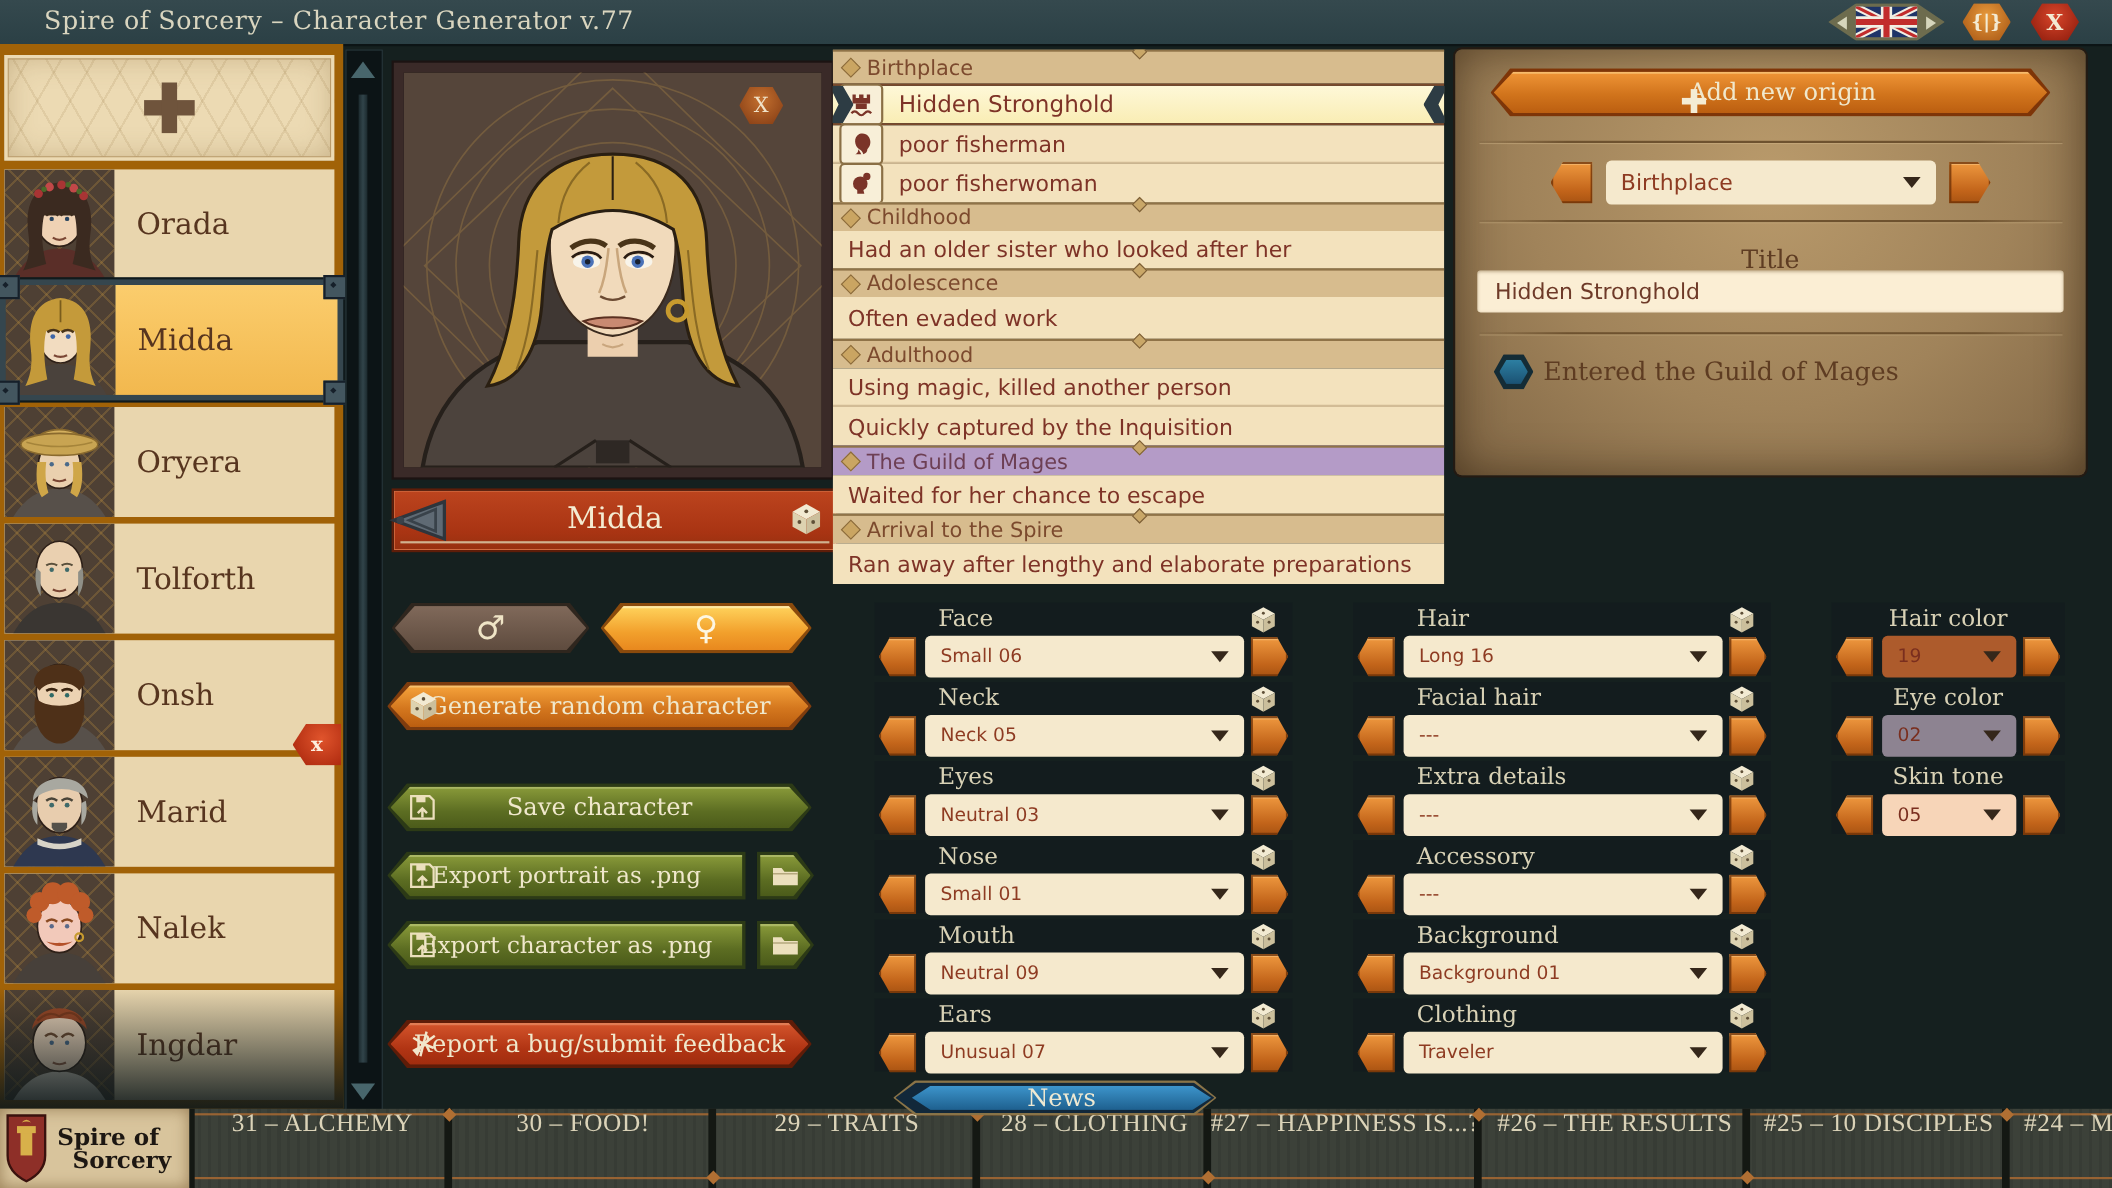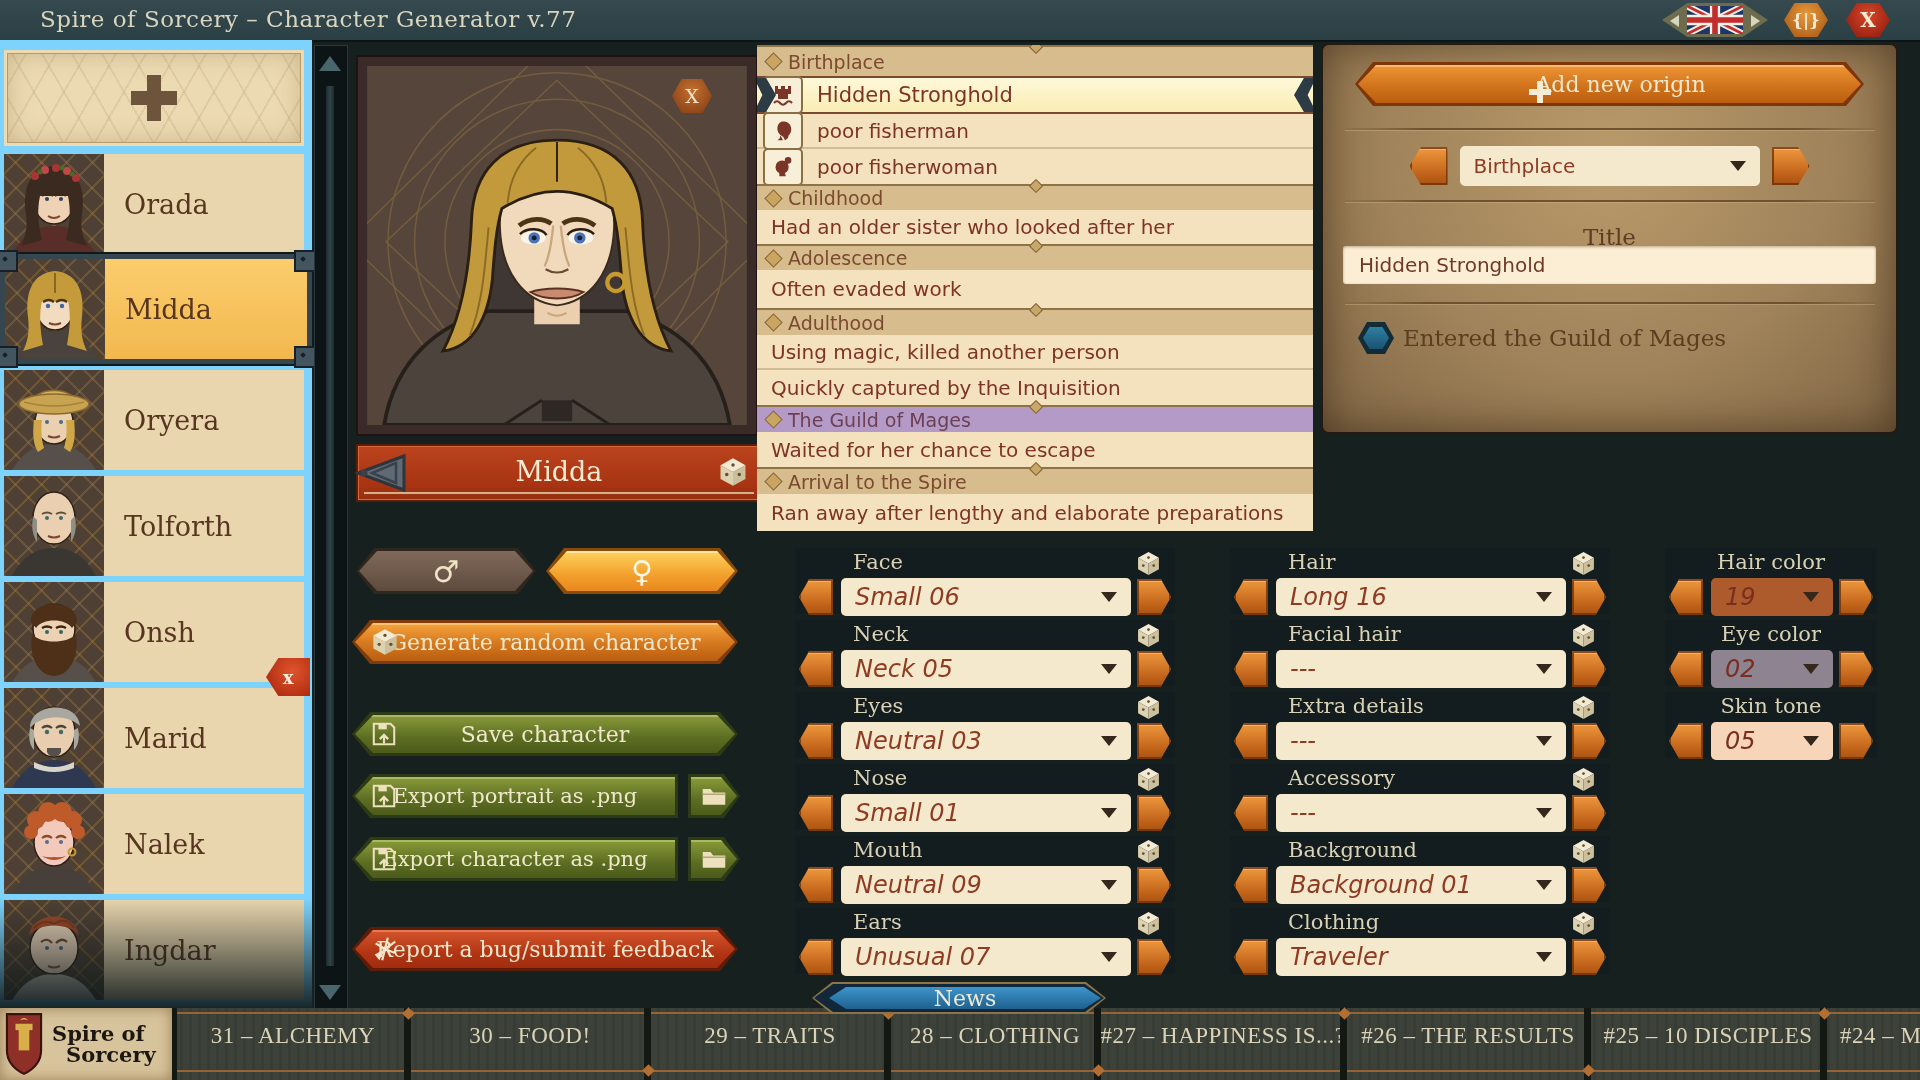--- a/index.html
+++ b/index.html
@@ -17,21 +17,21 @@
   #flagbox .flag{position:absolute;left:25px;top:3px;width:56px;height:28px;}
   .chev{position:absolute;top:12px;width:0;height:0;border-top:6px solid transparent;border-bottom:6px solid transparent;}
   .chev.l{left:8px;border-right:9px solid #d6d6bc;}
   .chev.r{right:8px;border-left:9px solid #d6d6bc;}
   .hexbtn{position:absolute;top:3px;width:44px;height:34px;display:flex;align-items:center;justify-content:center;
     color:#f3ead2;font-weight:bold;}
   #btn-braces{right:92px;background:radial-gradient(circle at 50% 35%,#e89a3c,#b4641c 75%);font-size:17px;}
   #btn-close{right:30px;background:radial-gradient(circle at 50% 35%,#d8452a,#9c2412 75%);font-size:20px;}
 
   
-  #sidebar{position:absolute;left:0;top:40px;width:312px;height:968px;background:#7dd3fc;}
+  #sidebar{position:absolute;left:0;top:40px;width:312px;height:968px;background:#a16207;}
   .char-card{position:absolute;left:4px;width:300px;height:100px;background:#e9d6ae;display:flex;overflow:hidden;}
   .char-port{width:100px;height:100px;flex:0 0 100px;background:#4e4034;
     background-image:repeating-linear-gradient(45deg,rgba(178,136,62,.30) 0 2px,transparent 2px 18px),
                      repeating-linear-gradient(-45deg,rgba(178,136,62,.30) 0 2px,transparent 2px 18px);}
   .char-name{flex:1;display:flex;align-items:center;padding-left:20px;font-size:27px;color:#57351f;}
   #add-card{position:absolute;left:4px;top:10px;width:300px;height:96px;background:#ecdab3;
     box-shadow:inset 0 0 0 3px #ecdab3, inset 0 0 0 4px #b99b6b, inset 0 0 28px rgba(120,90,40,.35);
     background-image:repeating-linear-gradient(60deg,rgba(150,118,66,.14) 0 2px,transparent 2px 26px),
                      repeating-linear-gradient(-60deg,rgba(150,118,66,.14) 0 2px,transparent 2px 26px);
     display:flex;align-items:center;justify-content:center;}
@@ -159,36 +159,36 @@
 
   
   .app-panel{position:absolute;height:66px;background:#131c1e;}
   .app-label{position:absolute;left:58px;top:2px;font-size:21px;color:#d9d2b6;}
   .app-panel.center .app-label{left:0;right:0;text-align:center;}
   .app-dice{position:absolute;right:14px;top:3px;}
   .ctl{position:absolute;left:0;right:0;top:30px;height:38px;display:flex;align-items:center;}
   .ctl .hex-arrow{flex:0 0 34px;width:34px;height:36px;margin-left:4px;}
   .ctl .hex-arrow.right{margin-left:6px;margin-right:4px;}
   .ctl .dd{flex:1;margin-left:8px;height:38px;}
-  .ctl .dd .dd-val{font-size:24px;font-style:italic;}
+  .ctl .dd .dd-val{font-size:17px;}
   .swatch .dd-val{color:#7a2e1e;}
 
   
   #news{position:absolute;left:812px;top:982px;width:294px;height:32px;background:#8a7448;z-index:6;
     clip-path:polygon(20px 0,calc(100% - 20px) 0,100% 50%,calc(100% - 20px) 100%,20px 100%,0 50%);}
   #news .mid{position:absolute;left:2px;top:2px;right:2px;bottom:2px;background:#12283a;
     clip-path:polygon(19px 0,calc(100% - 19px) 0,100% 50%,calc(100% - 19px) 100%,19px 100%,0 50%);}
   #news .in{position:absolute;left:5px;top:5px;right:5px;bottom:5px;background:linear-gradient(180deg,#3d95cc,#1e608f);
     clip-path:polygon(17px 0,calc(100% - 17px) 0,100% 50%,calc(100% - 17px) 100%,17px 100%,0 50%);
     display:flex;align-items:center;justify-content:center;color:#efe9d2;font-size:22px;margin-left:12px;}
   #bottombar{position:absolute;left:0;top:1008px;width:1920px;height:72px;background:#3c4139;
     background-image:repeating-linear-gradient(90deg,rgba(0,0,0,.08) 0 3px,transparent 3px 9px);}
   #bottombar .line{position:absolute;left:176px;right:0;height:2px;background:#a86a32;opacity:.85;}
   #bottombar .line.t{top:4px;} #bottombar .line.b{bottom:8px;}
-  .tab{position:absolute;top:0;height:56px;display:flex;align-items:center;justify-content:center;
+  .tab{position:absolute;top:0;height:56px;display:flex;align-items:flex-start;justify-content:center;
     color:#dbd3b8;font-size:23px;letter-spacing:.5px;white-space:nowrap;overflow:hidden;font-family:"Liberation Serif",serif;}
   .tab-div{position:absolute;top:0;width:7px;height:72px;background:#14181３;background:#141813;}
   .bar-dia{position:absolute;width:9px;height:9px;background:#b06f33;transform:rotate(45deg);}
   #logo{position:absolute;left:0;top:1008px;width:172px;height:72px;background:#d8c49c;
     box-shadow:inset 0 0 14px rgba(110,80,40,.6);display:flex;align-items:center;z-index:5;}
   #logo .txt{margin-left:8px;color:#1d1712;font-weight:bold;line-height:21px;font-size:21px;}
   #logo .txt .l2{margin-left:14px;}
 </style>
 </head>
 <body>

